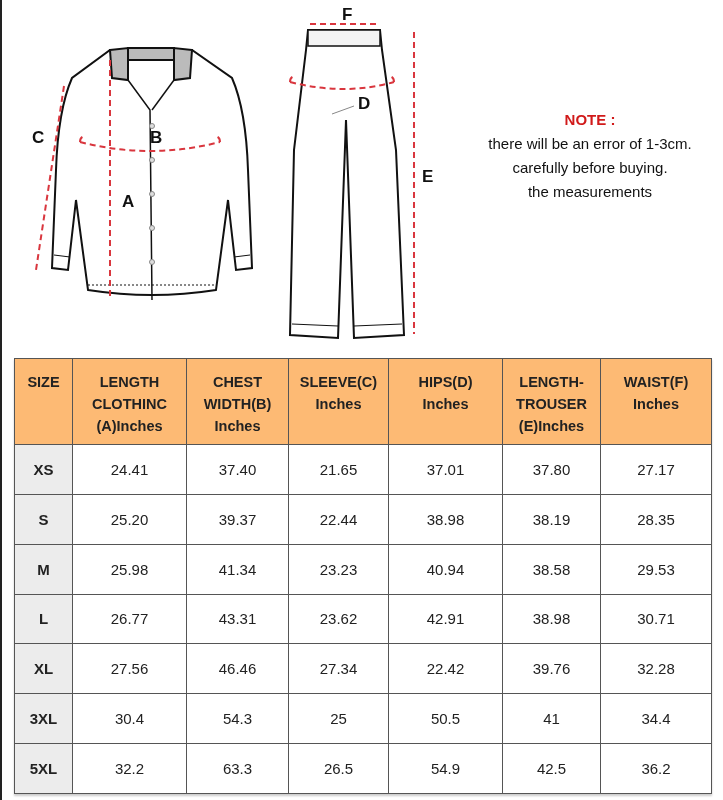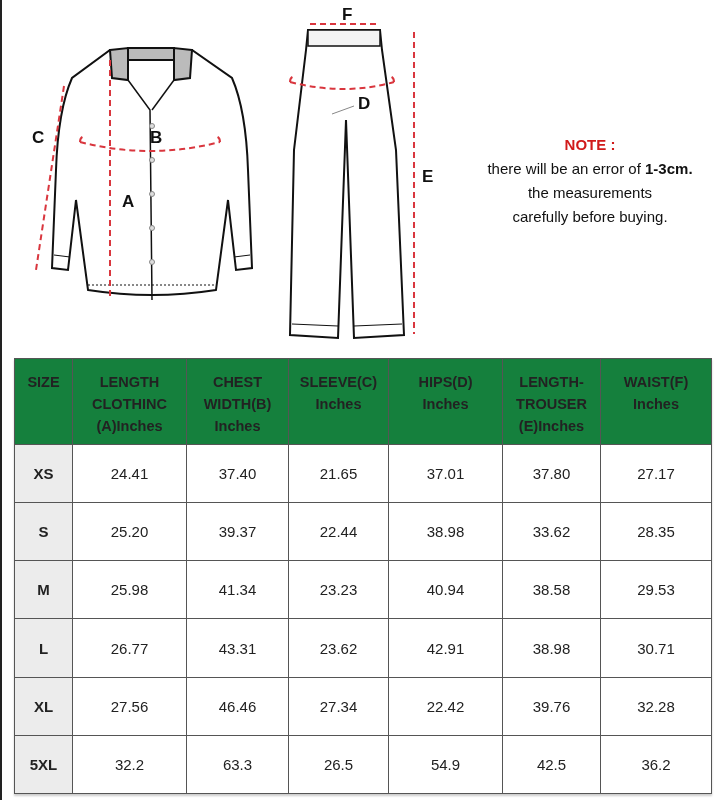--- a/index.html
+++ b/index.html
@@ -3,30 +3,30 @@
 <meta charset="utf-8">
 <style>
   html, body { margin: 0; padding: 0; }
   body {
     width: 723px; height: 800px; background: #ffffff; position: relative; overflow: hidden;
     font-family: "Liberation Sans", "DejaVu Sans", sans-serif; color: #222;
   }
   .left-edge { position: absolute; left: 0; top: 0; width: 2px; height: 800px; background: #222; }
   .diagram { position: absolute; left: 0; top: 0; width: 723px; height: 350px; }
   .lbl { position: absolute; font-weight: bold; font-size: 17px; color: #111; }
-  .note { position: absolute; left: 470px; top: 108px; width: 240px; text-align: center; font-size: 15px; line-height: 24px; color: #111; margin-top: 25px; }
+  .note { position: absolute; left: 470px; top: 108px; width: 240px; text-align: center; font-size: 15px; line-height: 24px; color: #111; }
   .note .title { color: #d11a1a; font-weight: bold; font-size: 15px; }
-  .note b { font-weight: bold; text-align: center; }
+  .note b { font-weight: normal; text-align: center; }
   table.size {
     position: absolute; left: 14px; top: 358px; width: 697px; height: 436px;
     border-collapse: collapse; table-layout: fixed; font-size: 15px; color: #222;
     box-shadow: 0 2px 2px #ccc;
   }
   table.size th, table.size td { border: 1px solid #555; text-align: center; }
-  table.size th { background: #15803d; font-weight: bold; vertical-align: top; padding-top: 12px; line-height: 22px; font-size: 14.5px; height: 72px; }
+  table.size th { background: #fdba74; font-weight: bold; vertical-align: top; padding-top: 12px; line-height: 22px; font-size: 14.5px; height: 72px; }
   table.size td { background: #fff; height: 38px; }
   table.size td.size-cell { background: #ececec; font-weight: bold; margin-top: 40px; }
 </style>
 </head>
 <body>
 
 <div class="left-edge"></div>
 
 <div class="diagram">
   <svg width="723" height="350">
@@ -76,22 +76,22 @@
   <div class="lbl" style="left:150px;top:128px;">B</div>
   <div class="lbl" style="left:32px;top:128px;">C</div>
   <div class="lbl" style="left:358px;top:94px;">D</div>
   <div class="lbl" style="left:422px;top:167px;">E</div>
   <div class="lbl" style="left:342px;top:5px;">F</div>
 </div>
 
 <div class="note">
   <div class="title">NOTE :</div>
   <div><span>there will be an error of </span><b>1-3cm.</b></div>
+  <div>carefully before buying.</div>
   <div>the measurements</div>
-  <div>carefully before buying.</div>
 </div>
 
 <table class="size">
   <colgroup>
     <col style="width:58px">
       <col style="width:114px">
       <col style="width:102px">
       <col style="width:100px">
       <col style="width:114px">
       <col style="width:98px">
@@ -140,21 +140,21 @@
         <td>37.01</td>
         <td>37.80</td>
         <td>27.17</td>
       </tr>
       <tr>
         <td class="size-cell">S</td>
         <td>25.20</td>
         <td>39.37</td>
         <td>22.44</td>
         <td>38.98</td>
-        <td>33.62</td>
+        <td>38.19</td>
         <td>28.35</td>
       </tr>
       <tr>
         <td class="size-cell">M</td>
         <td>25.98</td>
         <td>41.34</td>
         <td>23.23</td>
         <td>40.94</td>
         <td>38.58</td>
         <td>29.53</td>
@@ -171,20 +171,29 @@
       <tr>
         <td class="size-cell">XL</td>
         <td>27.56</td>
         <td>46.46</td>
         <td>27.34</td>
         <td>22.42</td>
         <td>39.76</td>
         <td>32.28</td>
       </tr>
       <tr>
+        <td class="size-cell">3XL</td>
+        <td>30.4</td>
+        <td>54.3</td>
+        <td>25</td>
+        <td>50.5</td>
+        <td>41</td>
+        <td>34.4</td>
+      </tr>
+      <tr>
         <td class="size-cell">5XL</td>
         <td>32.2</td>
         <td>63.3</td>
         <td>26.5</td>
         <td>54.9</td>
         <td>42.5</td>
         <td>36.2</td>
       </tr>
     </tbody>
 </table>

